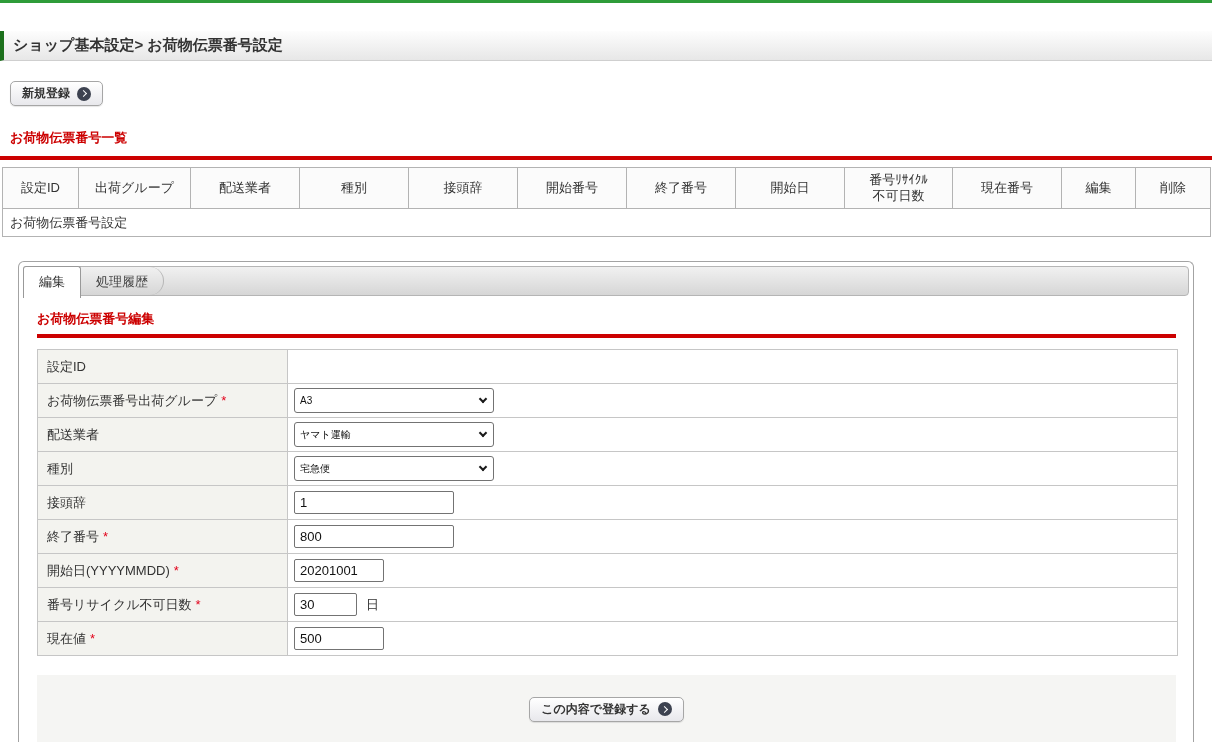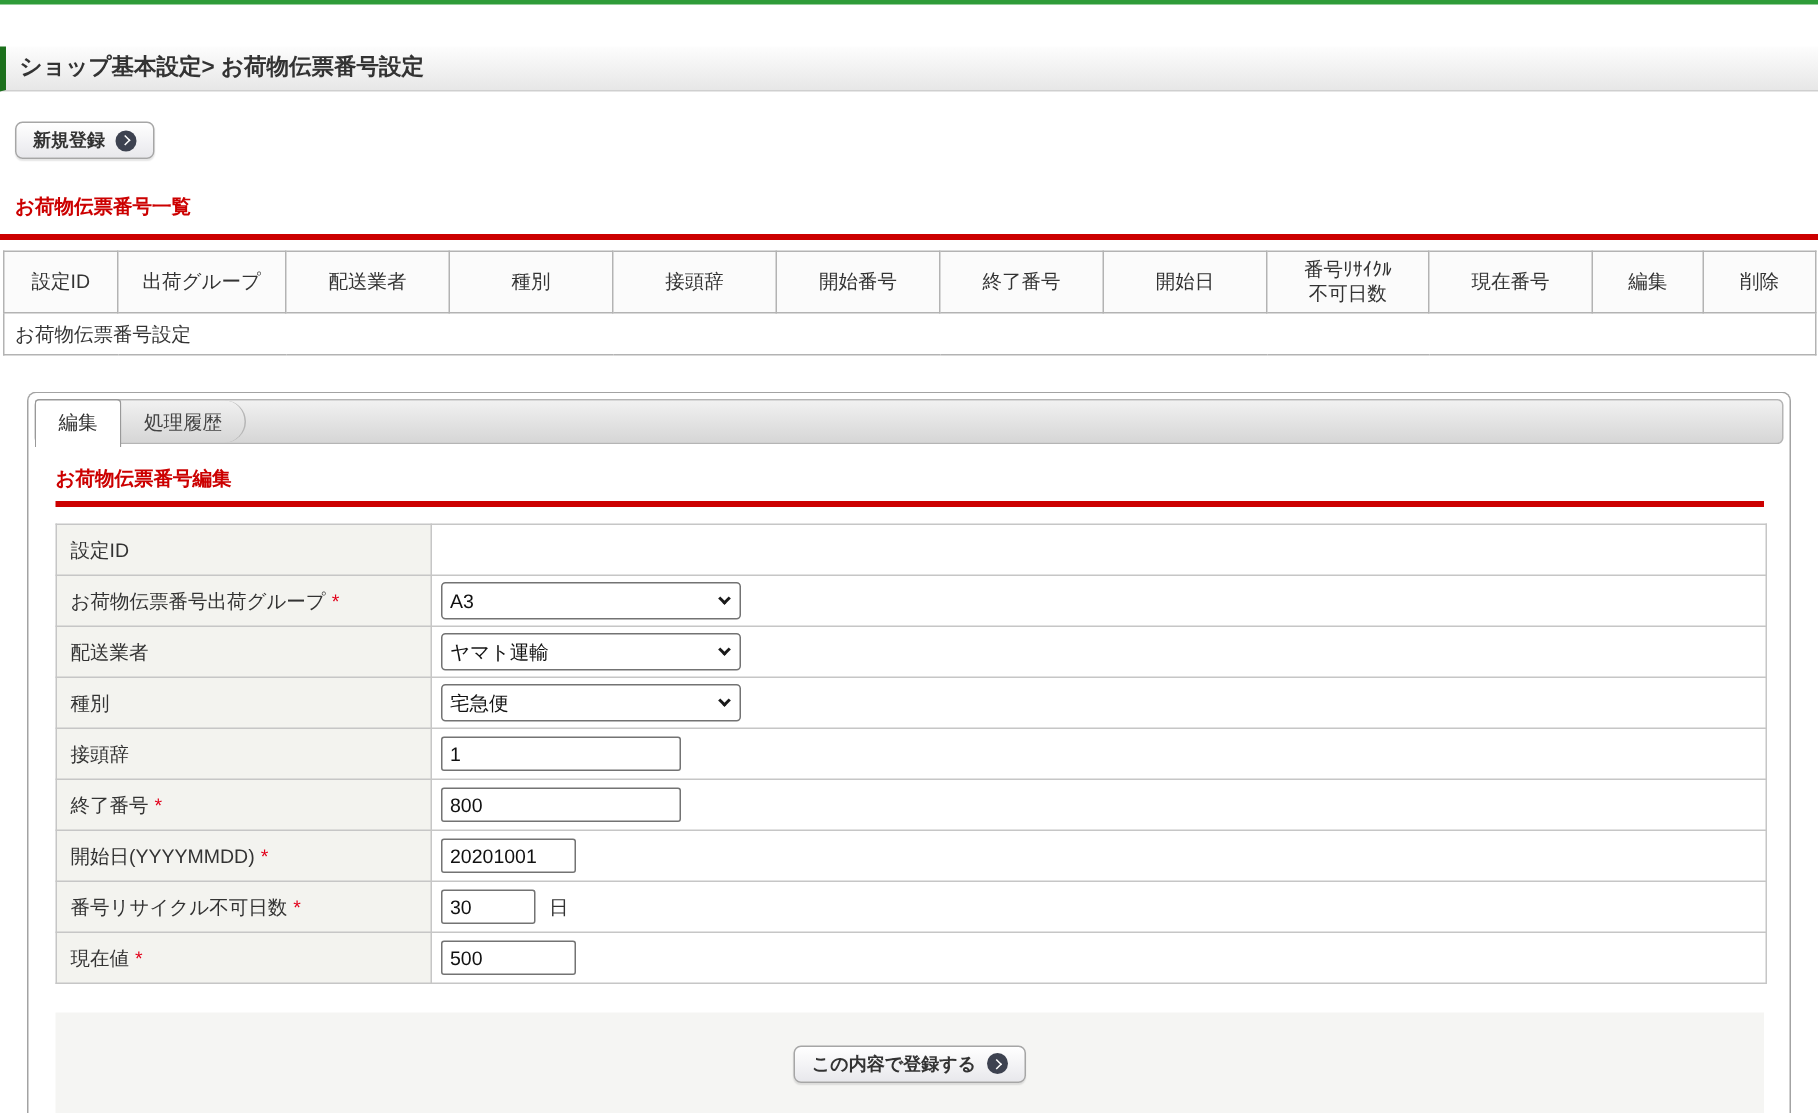--- a/index.html
+++ b/index.html
@@ -106,21 +106,21 @@
   input.text {
     height:23px; border:1px solid #737373; border-radius:2px;
     font-size:13px; padding:0 5px; font-family:inherit; color:#111;
     background:#fff;
   }
   .w160 { width:160px; } .w90 { width:90px; } .w63 { width:63px; }
 
   .select-wrap { position:relative; display:inline-block; width:200px; height:25px; }
   .select-wrap select {
     width:100%; height:25px; border:1px solid #737373; border-radius:3px;
-    background:#fff; font-size:13px; padding:0 22px 0 5px; color:#111;
+    background:#fff; font-size:10px; padding:0 22px 0 5px; color:#111;
     appearance:none; -webkit-appearance:none; font-family:inherit;
   }
   .select-wrap .chev {
     position:absolute; right:8px; top:8px; width:6px; height:6px;
     border-left:2px solid #1a1a1a; border-bottom:2px solid #1a1a1a;
     transform:rotate(-45deg); pointer-events:none;
   }
   .suffix { margin-left:9px; color:#333; }
 
   

